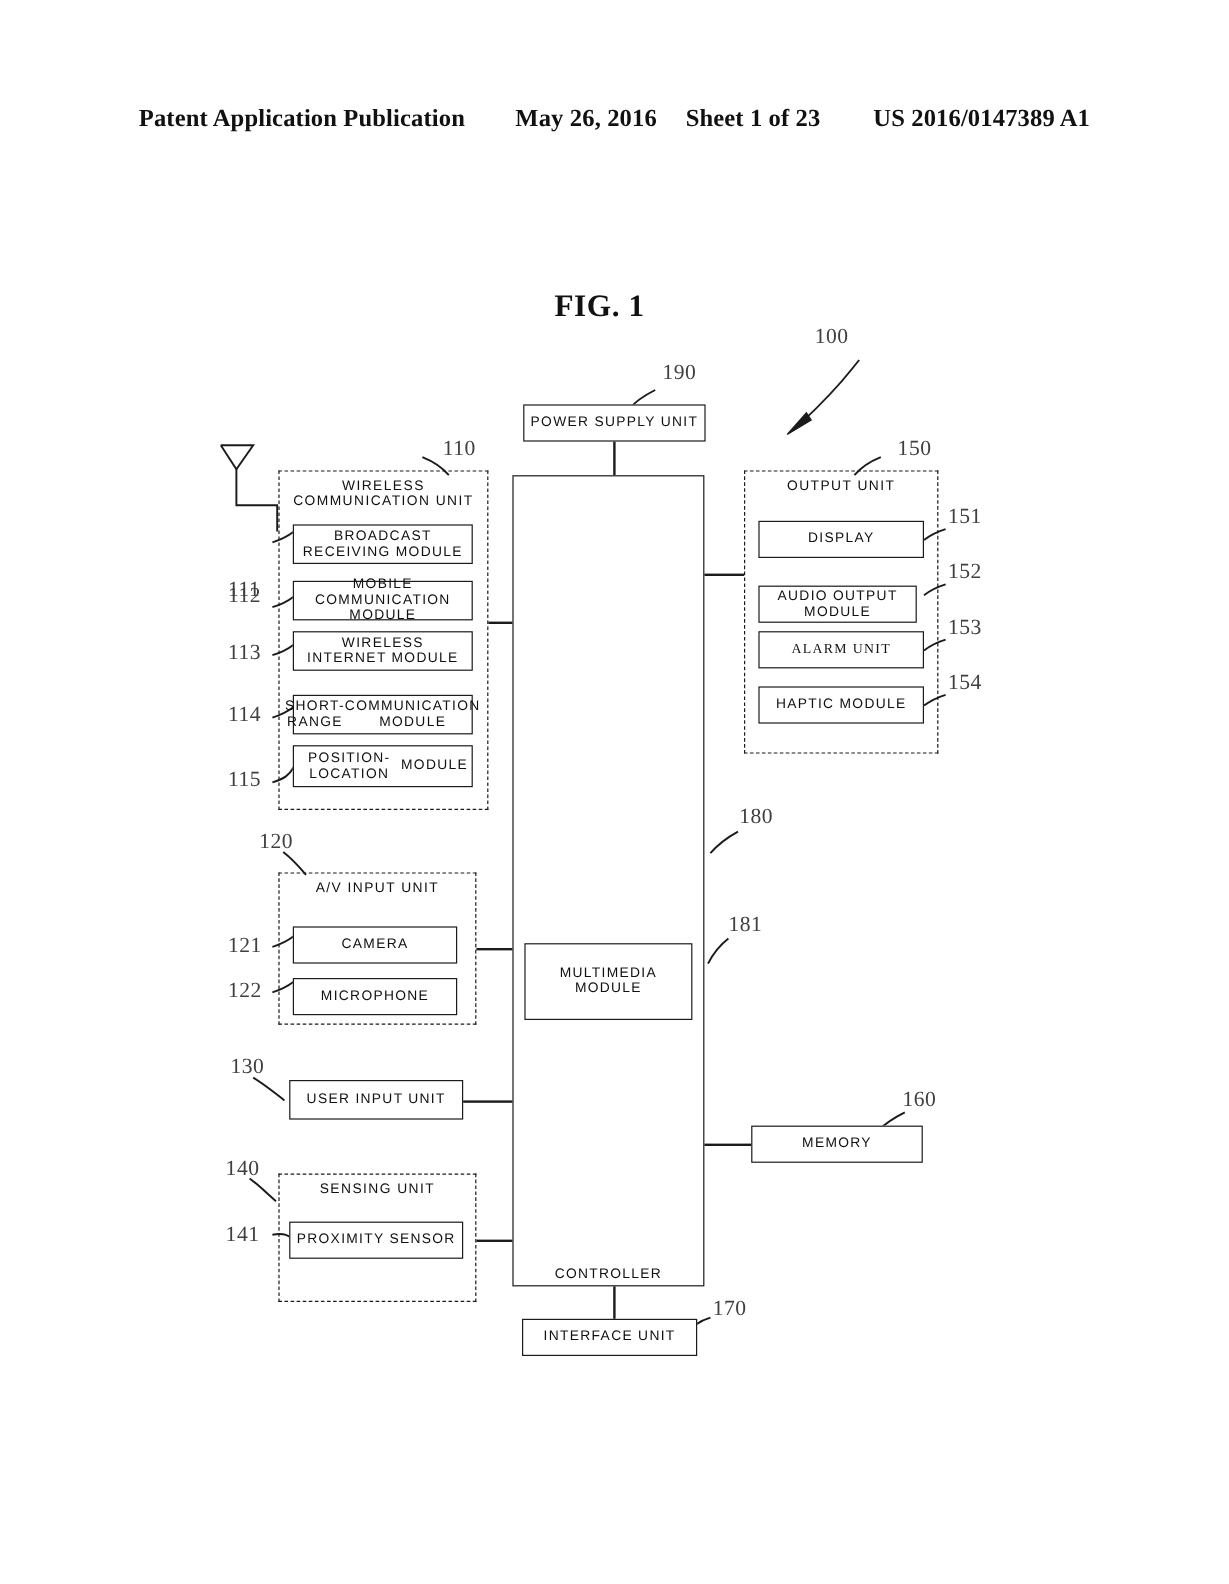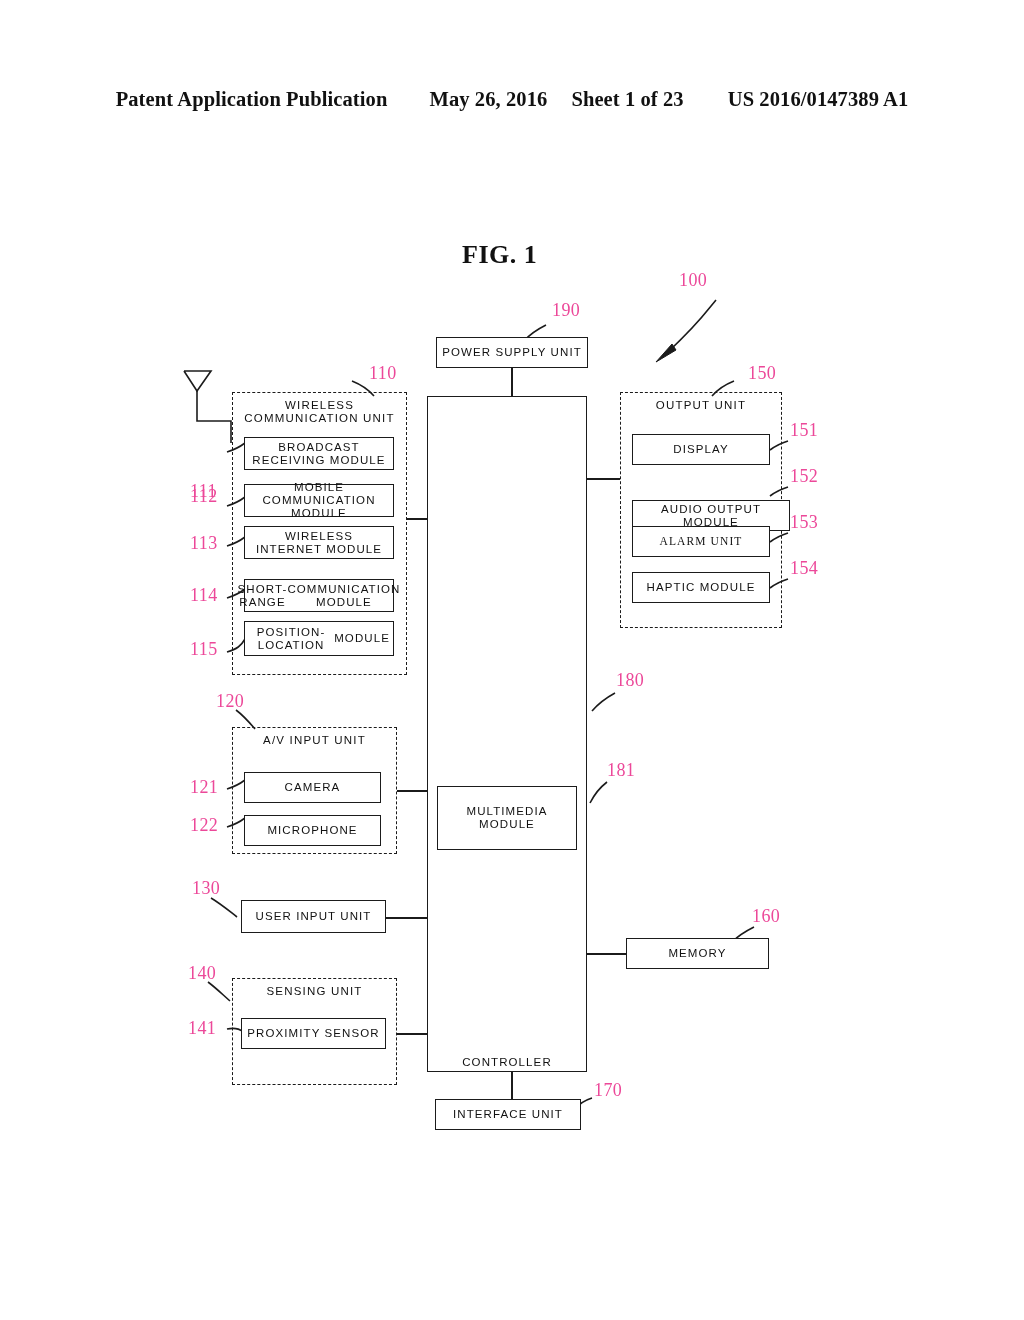--- a/index.html
+++ b/index.html
@@ -56,21 +56,21 @@
   .dash > .ttl{
     position:absolute;left:0;right:0;top:6px;
     text-align:center;
     font-size:11.5px;letter-spacing:1.2px;line-height:13px;
   }
   .lbl{
     position:absolute;
     font-family:"Liberation Serif", serif;
     font-size:18px;
     letter-spacing:.4px;
-    color:#ec4899;
+    color:#404040;
     white-space:nowrap;
   }
   .ln{position:absolute;background:#1b1b1b;}
   .lnh{height:1.5px;}
   .lnv{width:1.5px;}
 
   svg.ov{position:absolute;left:0;top:0;width:1024px;height:1320px;
          pointer-events:none;overflow:visible;}
   svg.ov path,svg.ov line,svg.ov polyline{fill:none;stroke:#1b1b1b;stroke-width:1.6;}
   svg.ov polygon{fill:#1b1b1b;stroke:#1b1b1b;stroke-width:1;}
@@ -194,21 +194,21 @@
   <div class="dash" style="left:620px;top:392px;width:162px;height:236px;">
     <div class="ttl">OUTPUT UNIT</div>
   </div>
   <div class="lbl" style="left:748px;top:363px;">150</div>
 
   <div class="blk" style="left:632px;top:434px;width:138px;height:31px;">
     <span>DISPLAY</span>
   </div>
   <div class="lbl" style="left:790px;top:420px;">151</div>
 
-  <div class="blk" style="left:632px;top:500px;width:158px;height:31px;">
+  <div class="blk" style="left:632px;top:488px;width:132px;height:31px;">
     <span>AUDIO OUTPUT MODULE</span>
   </div>
   <div class="lbl" style="left:790px;top:466px;">152</div>
 
   <div class="blk" style="left:632px;top:526px;width:138px;height:31px;font-family:Liberation Serif, serif;">
     <span>ALARM UNIT</span>
   </div>
   <div class="lbl" style="left:790px;top:512px;">153</div>
 
   <div class="blk" style="left:632px;top:572px;width:138px;height:31px;">

